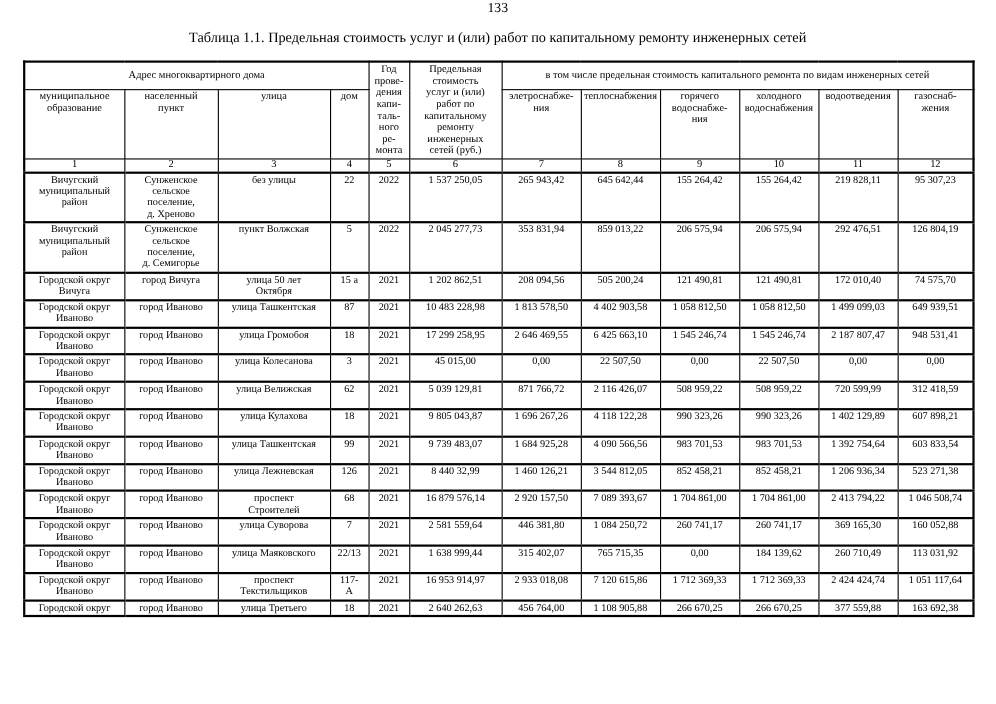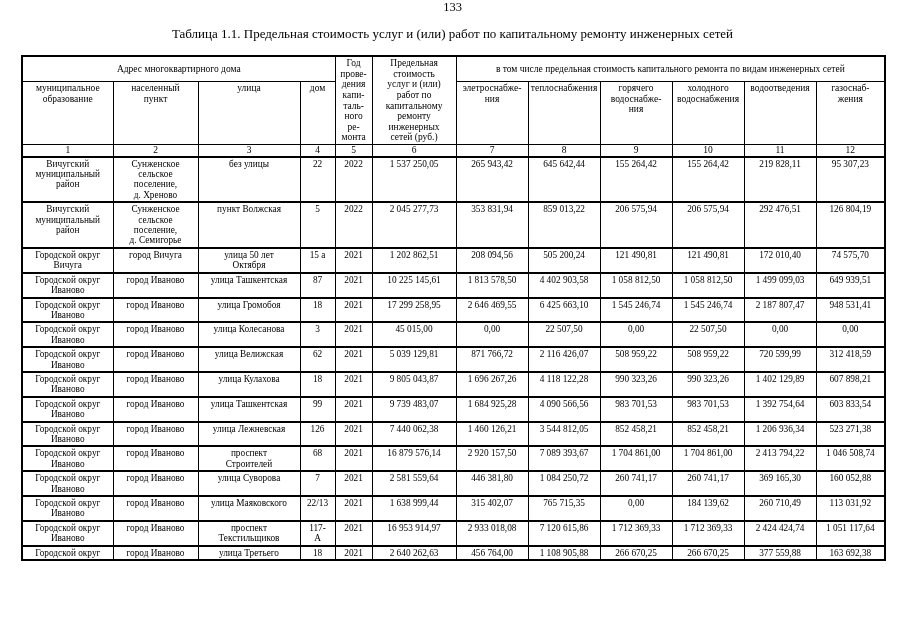--- a/index.html
+++ b/index.html
@@ -182,21 +182,21 @@
     <td>172 010,40</td>
     <td>74 575,70</td>
   </tr>
       <tr>
     <td>Городской округ
 Иваново</td>
     <td>город Иваново</td>
     <td>улица Ташкентская</td>
     <td>87</td>
     <td>2021</td>
-    <td>10 225 145,61</td>
+    <td>10 483 228,98</td>
     <td>1 813 578,50</td>
     <td>4 402 903,58</td>
     <td>1 058 812,50</td>
     <td>1 058 812,50</td>
     <td>1 499 099,03</td>
     <td>649 939,51</td>
   </tr>
       <tr>
     <td>Городской округ
 Иваново</td>
@@ -272,21 +272,21 @@
     <td>1 392 754,64</td>
     <td>603 833,54</td>
   </tr>
       <tr>
     <td>Городской округ
 Иваново</td>
     <td>город Иваново</td>
     <td>улица Лежневская</td>
     <td>126</td>
     <td>2021</td>
-    <td>7 440 062,38</td>
+    <td>8 440 32,99</td>
     <td>1 460 126,21</td>
     <td>3 544 812,05</td>
     <td>852 458,21</td>
     <td>852 458,21</td>
     <td>1 206 936,34</td>
     <td>523 271,38</td>
   </tr>
       <tr>
     <td>Городской округ
 Иваново</td>

